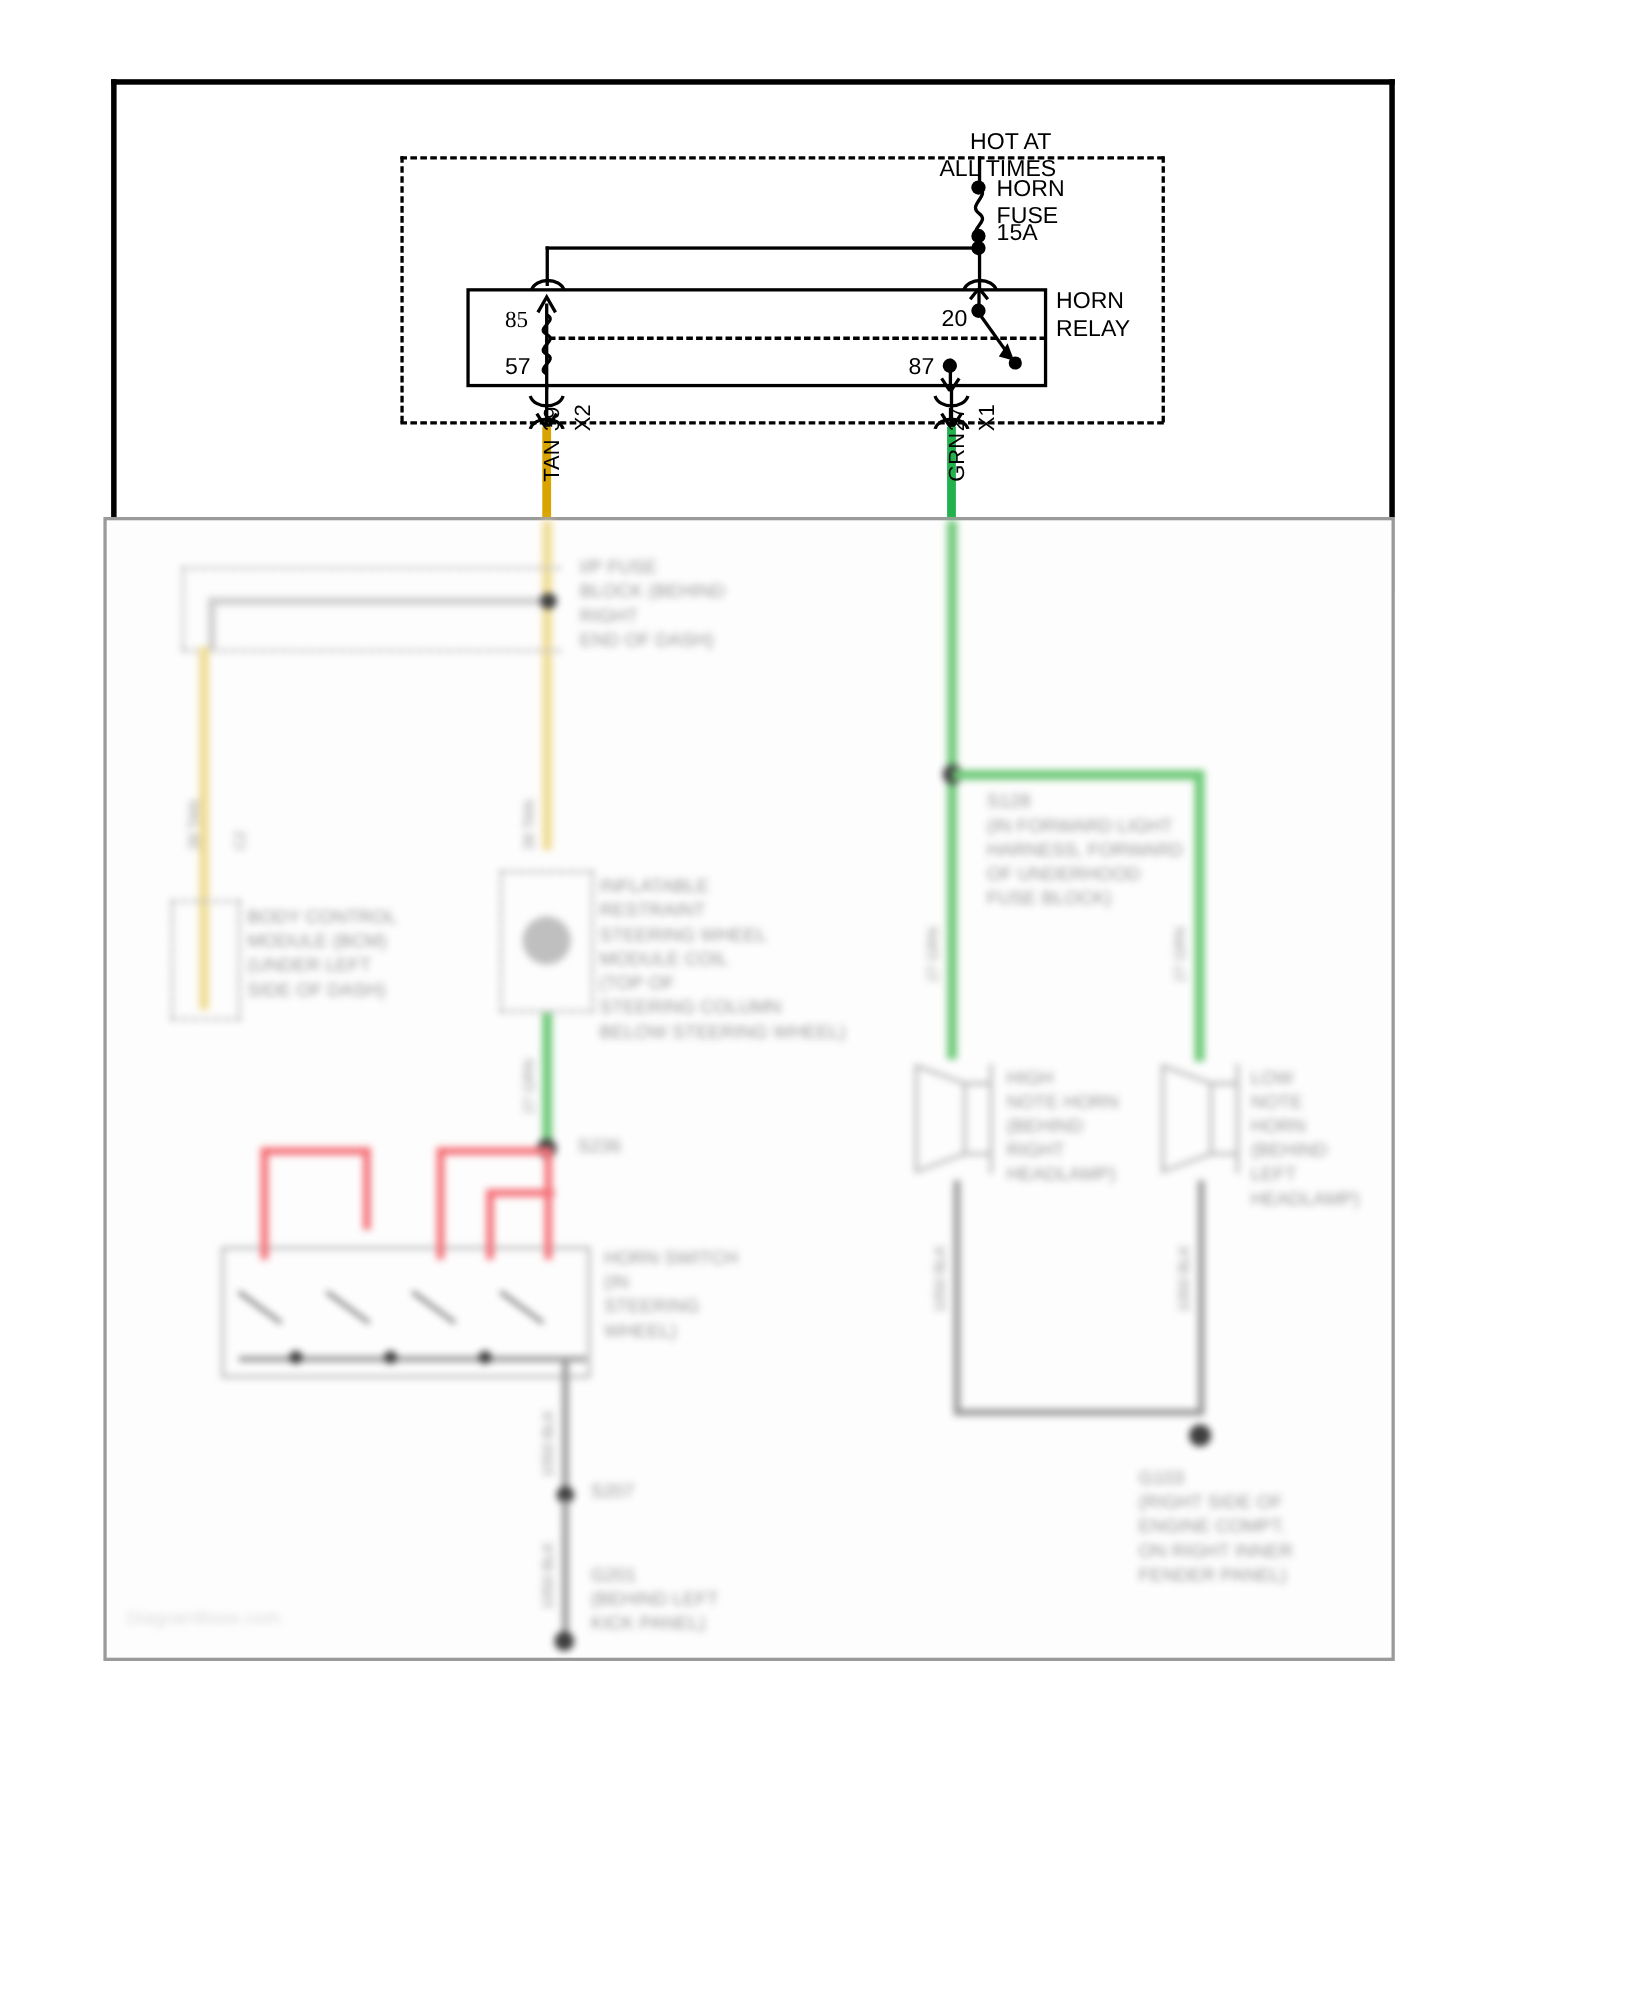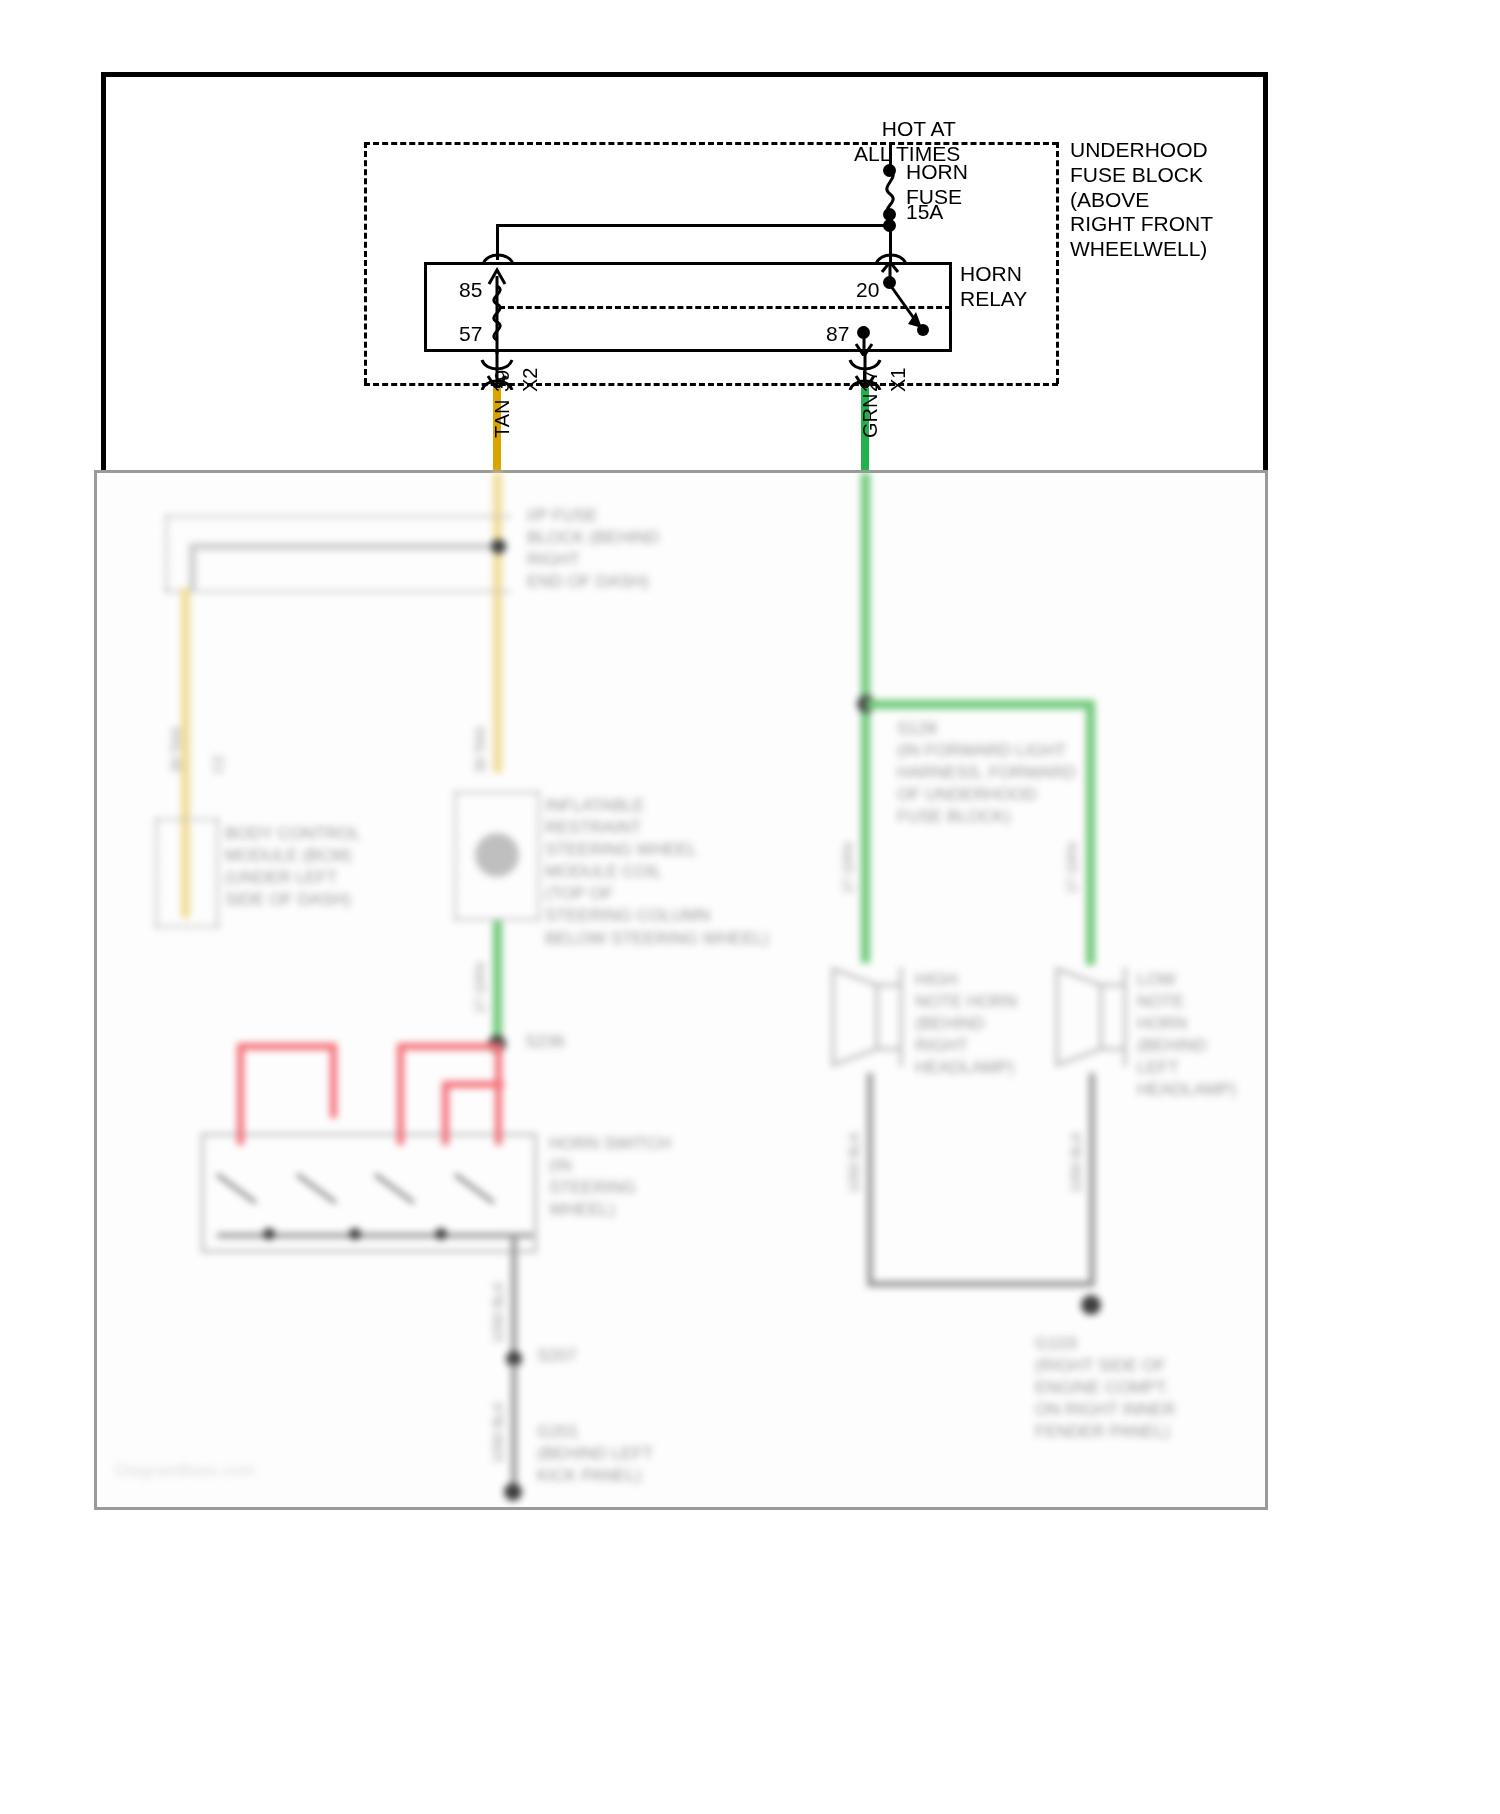--- a/index.html
+++ b/index.html
@@ -71,25 +71,20 @@
   <div class="txt t21" style="left:810px;top:92px;text-align:center;font-weight:400;">
     <span style="white-space:pre-line;">HOT AT
 ALL TIMES</span>
   </div>
 
   <div class="dashline-h" style="left:320px;top:142px;width:694px;"></div>
   <div class="dashline-v" style="left:320px;top:142px;height:242px;"></div>
   <div class="dashline-h" style="left:320px;top:383px;width:694px;"></div>
   <div class="dashline-v" style="left:1012px;top:142px;height:242px;"></div>
 
-  <div class="txt t21" style="left:1026px;top:138px;white-space:pre-line;">UNDERHOOD
-FUSE BLOCK
-(ABOVE
-RIGHT FRONT
-WHEELWELL)</div>
 
   <div class="ln v" style="left:845px;top:142px;height:28px;"></div>
   <div class="dot" style="left:839px;top:164px;"></div>
 
   <svg style="position:absolute;left:833px;top:170px;" width="26" height="46">
     <path d="M13 0 C 24 8, 2 16, 13 24 C 24 32, 2 38, 13 46" fill="none" stroke="#000" stroke-width="3"></path>
   </svg>
   <div class="dot" style="left:839px;top:208px;"></div>
 
   <div class="txt t21" style="left:862px;top:160px;white-space:pre-line;">HORN
@@ -112,21 +107,21 @@
   <div class="txt t21" style="left:916px;top:262px;white-space:pre-line;">HORN
 RELAY</div>
 
   <div class="dashline-h" style="left:455px;top:306px;width:452px;border-top:3px dashed #000;"></div>
 
   <svg style="position:absolute;left:438px;top:262px;" width="30" height="92">
     <path d="M15 92 L15 14" stroke="#000" stroke-width="3" fill="none"></path>
     <path d="M7 22 L15 8 L23 22" stroke="#000" stroke-width="3" fill="none"></path>
     <path d="M15 24 C 26 30, 4 36, 15 42 C 26 48, 4 54, 15 60 C 26 66, 4 72, 15 78" stroke="#000" stroke-width="3" fill="none"></path>
   </svg>
-  <div class="txt t21" style="left:415px;top:278px;">85</div>
+  <div class="txt t21" style="left:415px;top:278px;font-family:Liberation Serif, serif;">85</div>
   <div class="txt t21" style="left:415px;top:322px;">57</div>
 
   <div class="dot" style="left:839px;top:276px;"></div>
   <div class="txt t21" style="left:812px;top:278px;">20</div>
   <svg style="position:absolute;left:838px;top:278px;" width="50" height="62">
     <path d="M6 4 L36 46" stroke="#000" stroke-width="3" fill="none"></path>
     <path d="M40 50 L26 46 L34 34 Z" fill="#000"></path>
     <circle cx="41" cy="52" r="6" fill="#000"></circle>
   </svg>
   <div class="dot" style="left:813px;top:326px;"></div>

